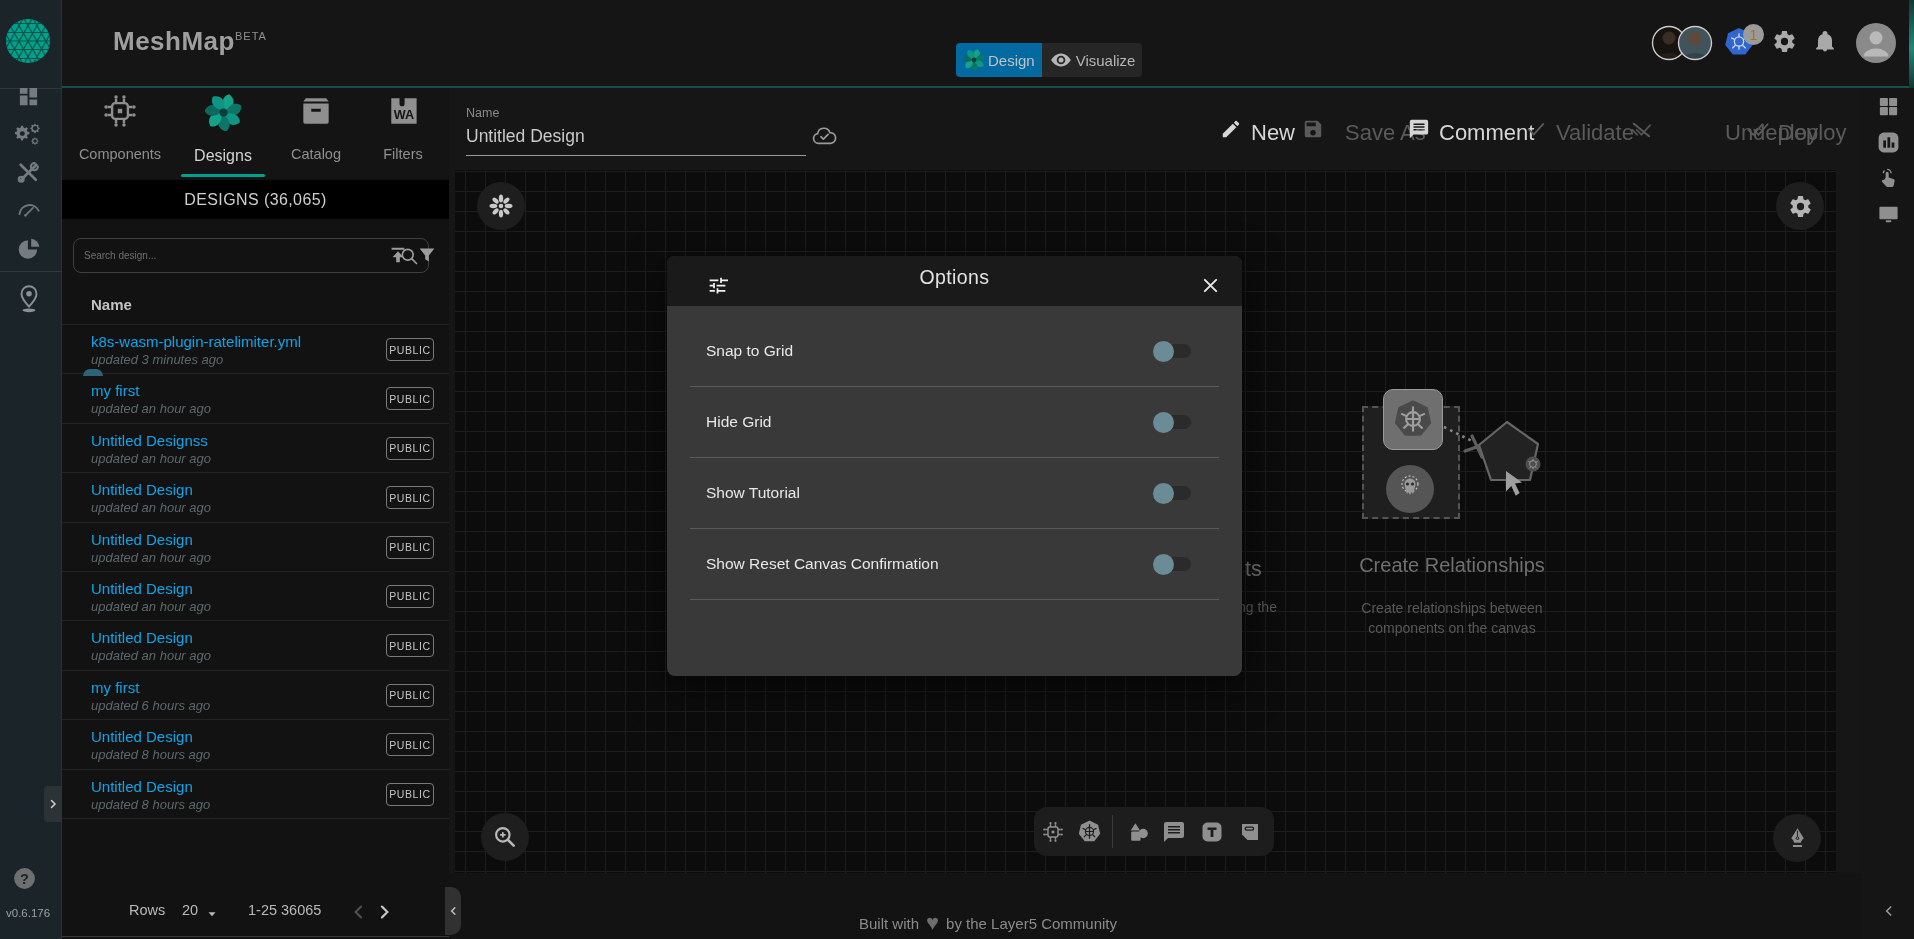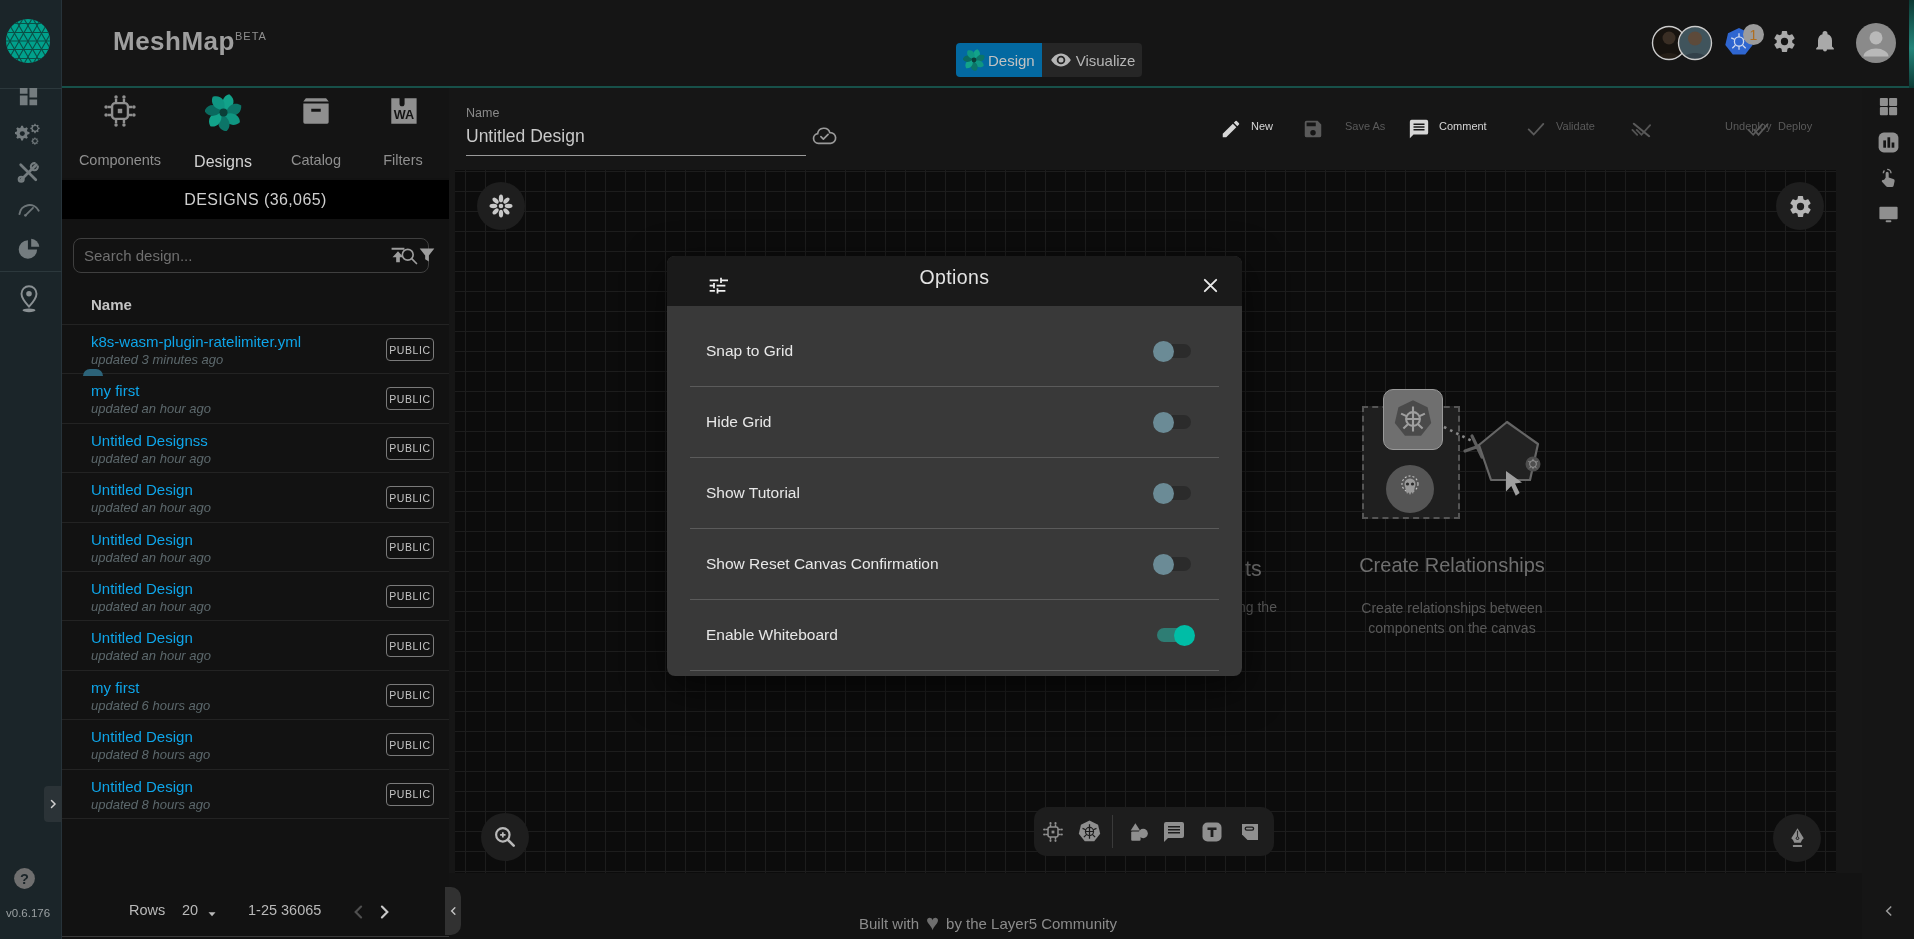--- a/index.html
+++ b/index.html
@@ -28,28 +28,28 @@
   .modebtn { display:flex; align-items:center; gap:3px; padding:0 7px;
     font-size:15px; color:#c2c2c2; }
   .modebtn.design { background:#0369a1; }
   .modebtn.viz { background:#262626; color:#b5b5b5; }
 
   
   #panel { position:absolute; left:62px; top:88px; width:387px; height:851px;
     background:#121212; z-index:25; }
   #tabs { position:absolute; left:0; top:0; width:387px; height:90px; background:#141414; }
   .tab { position:absolute; top:4px; width:90px; text-align:center; }
-  .tab .lbl { margin-top:18px; font-size:14.5px; color:#8f8f8f; }
+  .tab .lbl { margin-top:12px; font-size:14.5px; color:#8f8f8f; }
   .tab.active .lbl { color:#d2d2d2; font-size:16px; }
   #designband { position:absolute; left:0; top:92px; width:387px; height:39px;
     background:#000; color:#cfcfcf; font-size:16px; letter-spacing:0.4px;
     display:flex; align-items:center; justify-content:center; }
   #searchrow { position:absolute; left:0; top:131px; width:387px; height:62px; }
   #searchbox { position:absolute; left:11px; top:19px; width:356px; height:35px;
-    border:1px solid #3f3f3f; border-radius:8px; color:#6f6f6f; font-size:15px;
+    border:1px solid #3f3f3f; border-radius:8px; color:#6f6f6f; font-size:10px;
     display:flex; align-items:center; padding:0 10px; }
   #listhead { position:absolute; left:0; top:200px; width:387px; height:36px;
     color:#c3c3c3; font-weight:bold; font-size:15px; }
   #listhead span { position:absolute; left:29px; top:8px; }
   #rows { position:absolute; left:0; top:236px; width:387px; border-bottom:1px solid #232323; }
   .row { position:relative; width:387px; height:49.4px; border-top:1px solid #232323; }
   .row .t { position:absolute; left:29px; top:8px; font-size:15px; color:#0ea5e9; }
   .row .s { position:absolute; left:29px; top:27px; font-size:13px; font-style:italic; color:#5c686c; }
   .chip { position:absolute; right:15px; top:13px; width:48px; height:23px;
     border:1px solid #7a7a7a; border-radius:4px; color:#c5c5c5; font-size:10.5px;
@@ -64,21 +64,21 @@
     background-color:#0c0c0c;
     background-image:linear-gradient(#1d1d1d 1px, transparent 1px),
       linear-gradient(90deg,#1d1d1d 1px, transparent 1px);
     background-size:20px 20px; background-position:10px 1px; }
   #namewrap { position:absolute; left:17px; top:18px; }
   #namewrap .nlabel { font-size:12.5px; color:#8a8a8a; }
   #namewrap .nvalue { margin-top:6px; width:340px; font-size:17.5px; color:#c9c9c9;
     padding-bottom:8px; border-bottom:1px solid #9a9a9a; }
 
   
-  .ttxt { top:32px; font-size:11px; }
+  .ttxt { top:32px; font-size:22px; }
   .ttxt.on { color:#d6d6d6; } .ttxt.off { color:#5a5a5a; }
   .cbtn { position:absolute; width:48px; height:48px; border-radius:50%;
     background:#1e1e1e; display:flex; align-items:center; justify-content:center; }
 
   
   #footer { position:absolute; left:62px; top:873px; width:1852px; height:66px;
     background:#131313; color:#8b8b8b; font-size:15px; z-index:5; padding-top:42px;
     display:flex; align-items:flex-start; justify-content:center; gap:7px; }
 
   
@@ -611,21 +611,15 @@
           <div class="switch">
             <div class="knob"></div>
           </div>
         </div>
       <div class="mrow">
           <div class="ml">Show Reset Canvas Confirmation</div>
           <div class="switch">
             <div class="knob"></div>
           </div>
         </div>
-      <div class="mrow">
-          <div class="ml">Enable Whiteboard</div>
-          <div class="switch on">
-            <div class="knob"></div>
-          </div>
-        </div>
     </div>
   </div>
 </div>
 
 </body></html>

